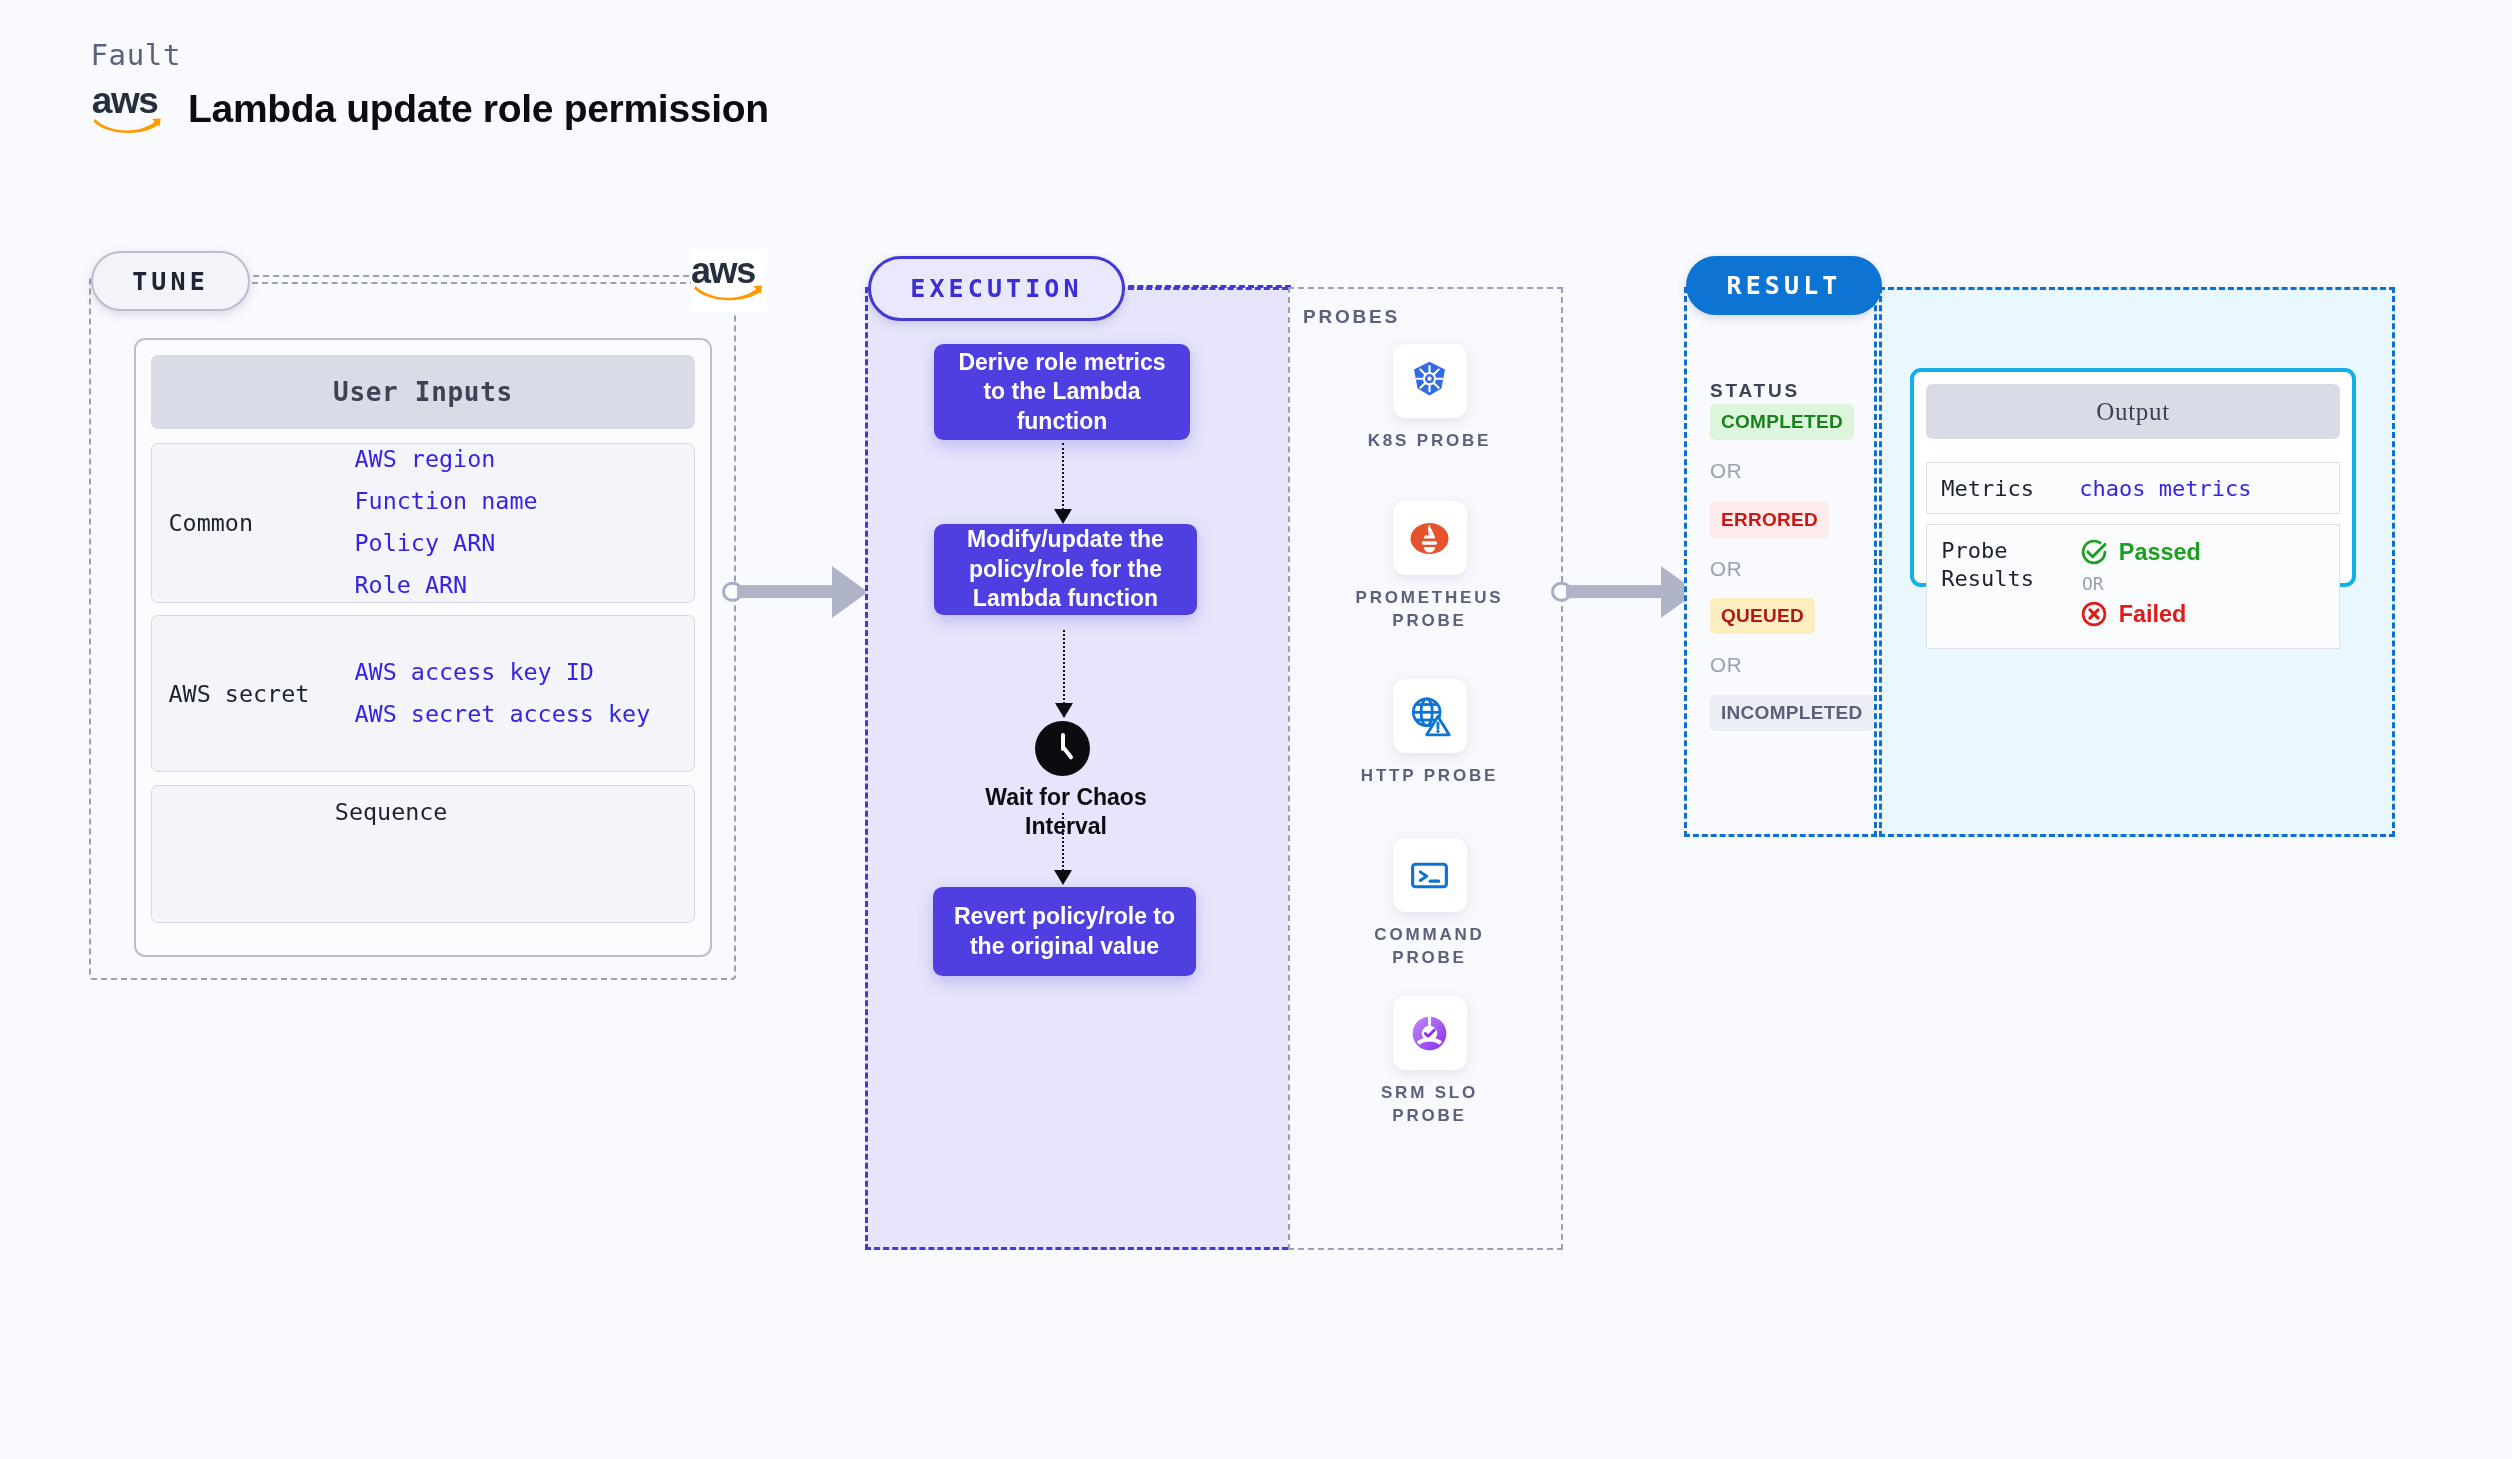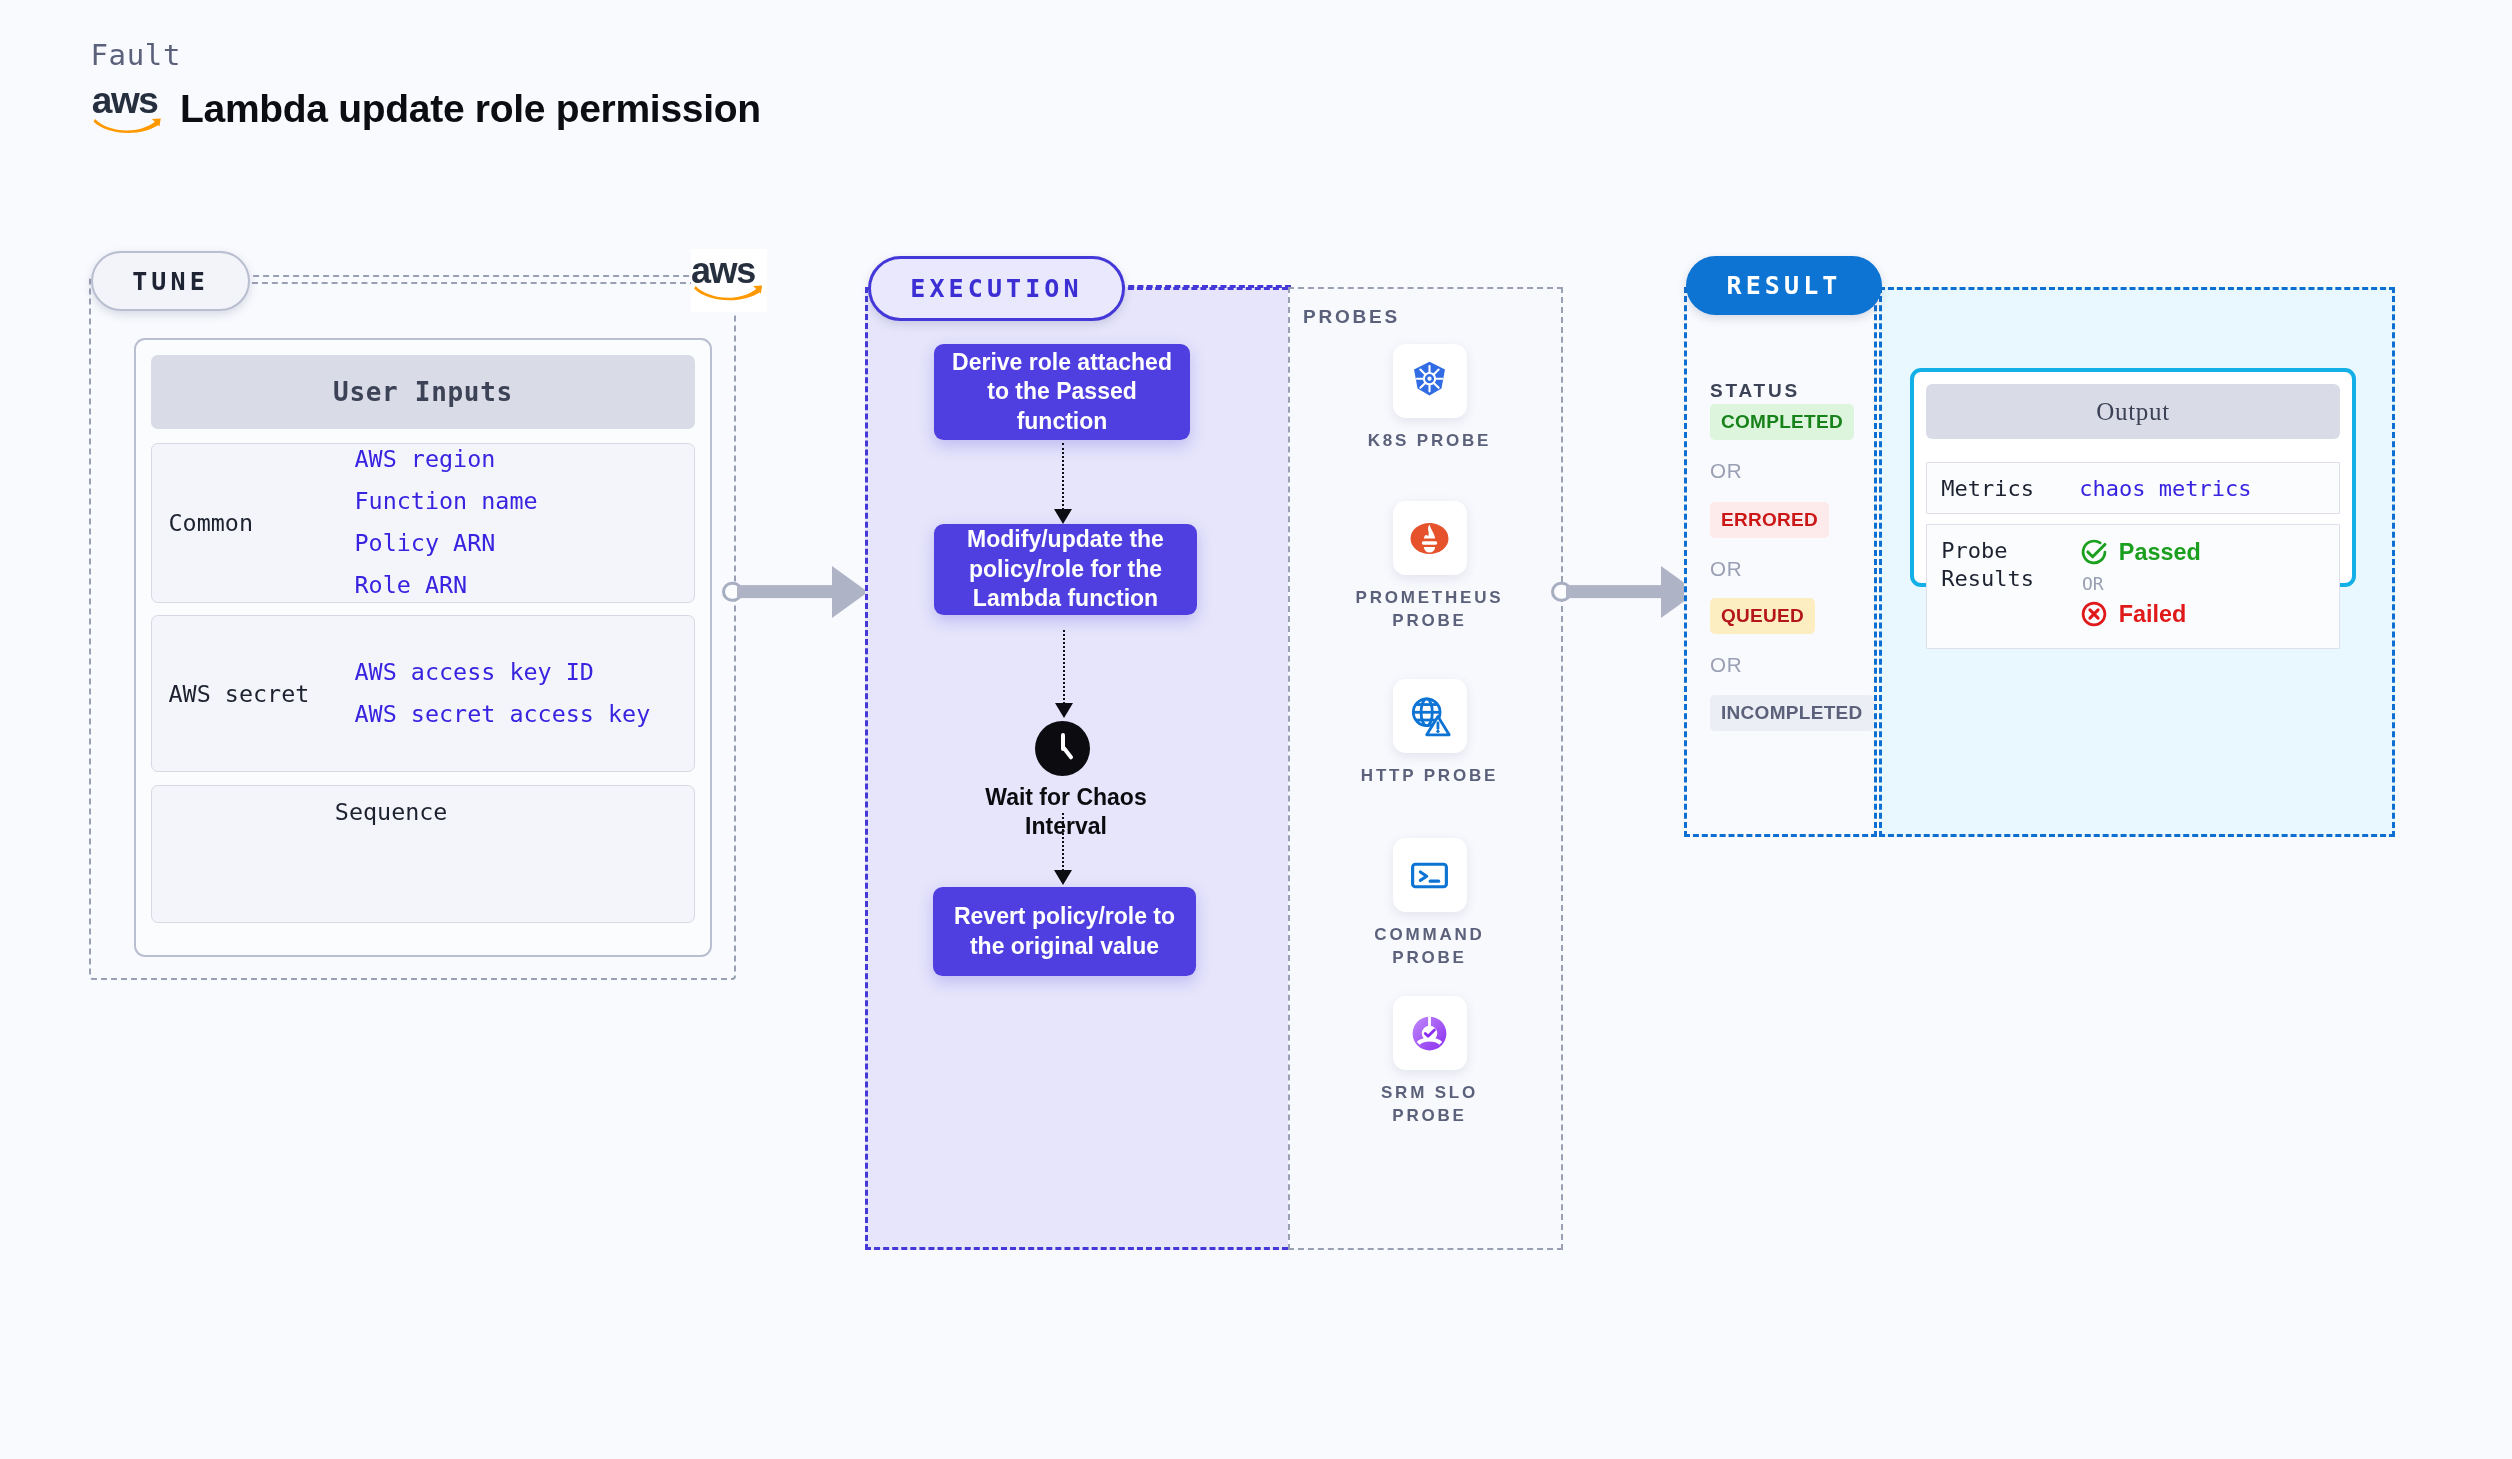--- a/index.html
+++ b/index.html
@@ -56,21 +56,21 @@
     position: absolute;
     left: 4.1px;
     top: 32px;
     width: 69px;
     height: 19px;
   }
   #page-title {
     font-size: 39px;
     font-weight: bold;
     color: #0b0d12;
-    margin-left: 12px;
+    margin-left: 20px;
     letter-spacing: -0.3px;
     white-space: nowrap;
   }
 
   
   .panel-badge {
     position: absolute;
     z-index: 5;
     display: flex;
     align-items: center;
@@ -510,21 +510,21 @@
 <div id="exec-dashed" class="dashed-box"></div>
 <div id="exec-badge-stub"></div>
 <div id="exec-badge" class="panel-badge mono">EXECUTION</div>
 
 <div class="exec-node" id="exec-node-1">
   <svg class="litmus-mark" viewBox="0 0 54 54" xmlns="http://www.w3.org/2000/svg">
     <path d="M4,28 L22,4 L30,22 Z" fill="#f8568f"></path>
     <path d="M24,26 L50,2 L44,28 Z" fill="#f8568f"></path>
     <path d="M20,30 L46,32 L26,50 Z" fill="#f8568f"></path>
   </svg>
-  <span>Derive role attached to the Passed function</span>
+  <span>Derive role metrics to the Lambda function</span>
 </div>
 
 <div class="dotted-down" id="edge1">
     <div class="tip"></div>
   </div>
 
 <div class="exec-node" id="exec-node-2">
   <svg class="litmus-mark" viewBox="0 0 54 54" xmlns="http://www.w3.org/2000/svg">
     <path d="M4,28 L22,4 L30,22 Z" fill="#f8568f"></path>
     <path d="M24,26 L50,2 L44,28 Z" fill="#f8568f"></path>

